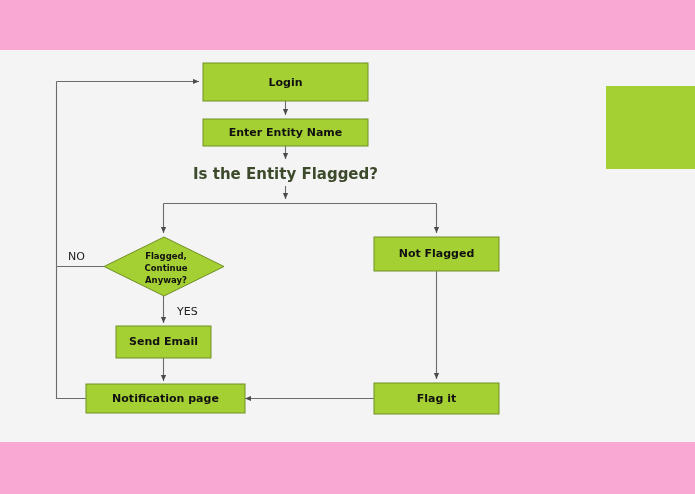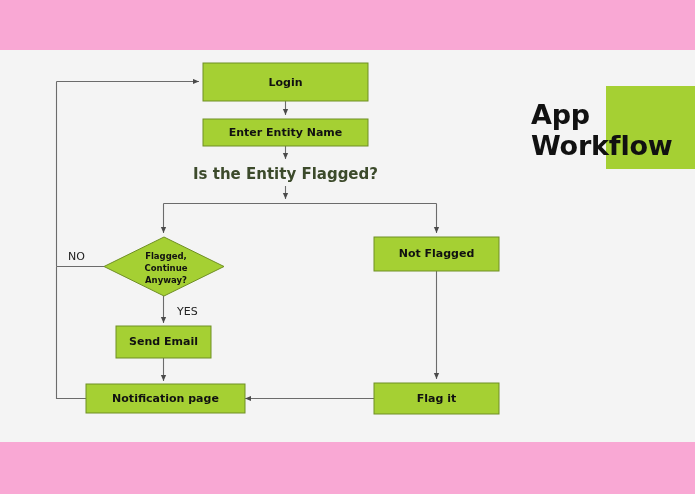--- a/index.html
+++ b/index.html
@@ -165,18 +165,14 @@
     <text class="node-label" x="163.5" y="342">Send Email</text>
 
     <rect class="node-rect" x="374" y="383" width="125" height="31"></rect>
     <text class="node-label" x="436.5" y="399">Flag it</text>
 
     <rect class="node-rect" x="86" y="384" width="159" height="29"></rect>
     <text class="node-label" x="165.5" y="399">Notification page</text>
   </svg>
 
   <div id="title-square"></div>
-  <div id="title-text">
-    <span class="tl">App</span>
-    <span class="tl">Workflow</span>
-  </div>
 
 </div>
 
 </body></html>

